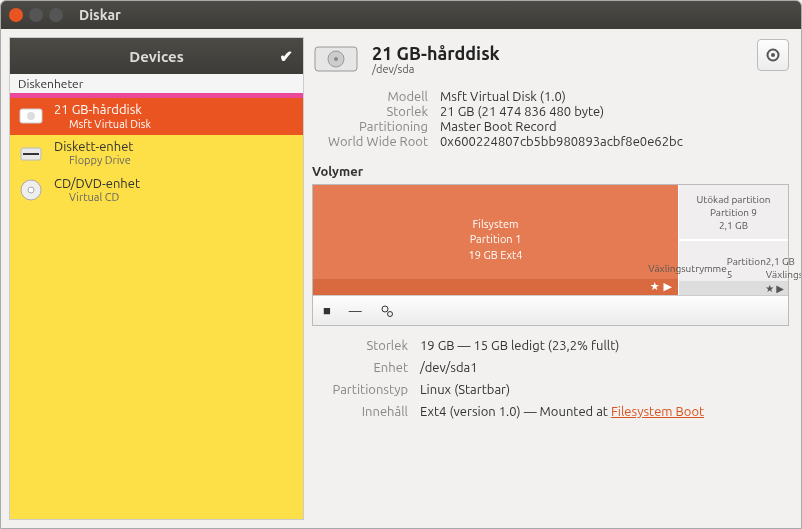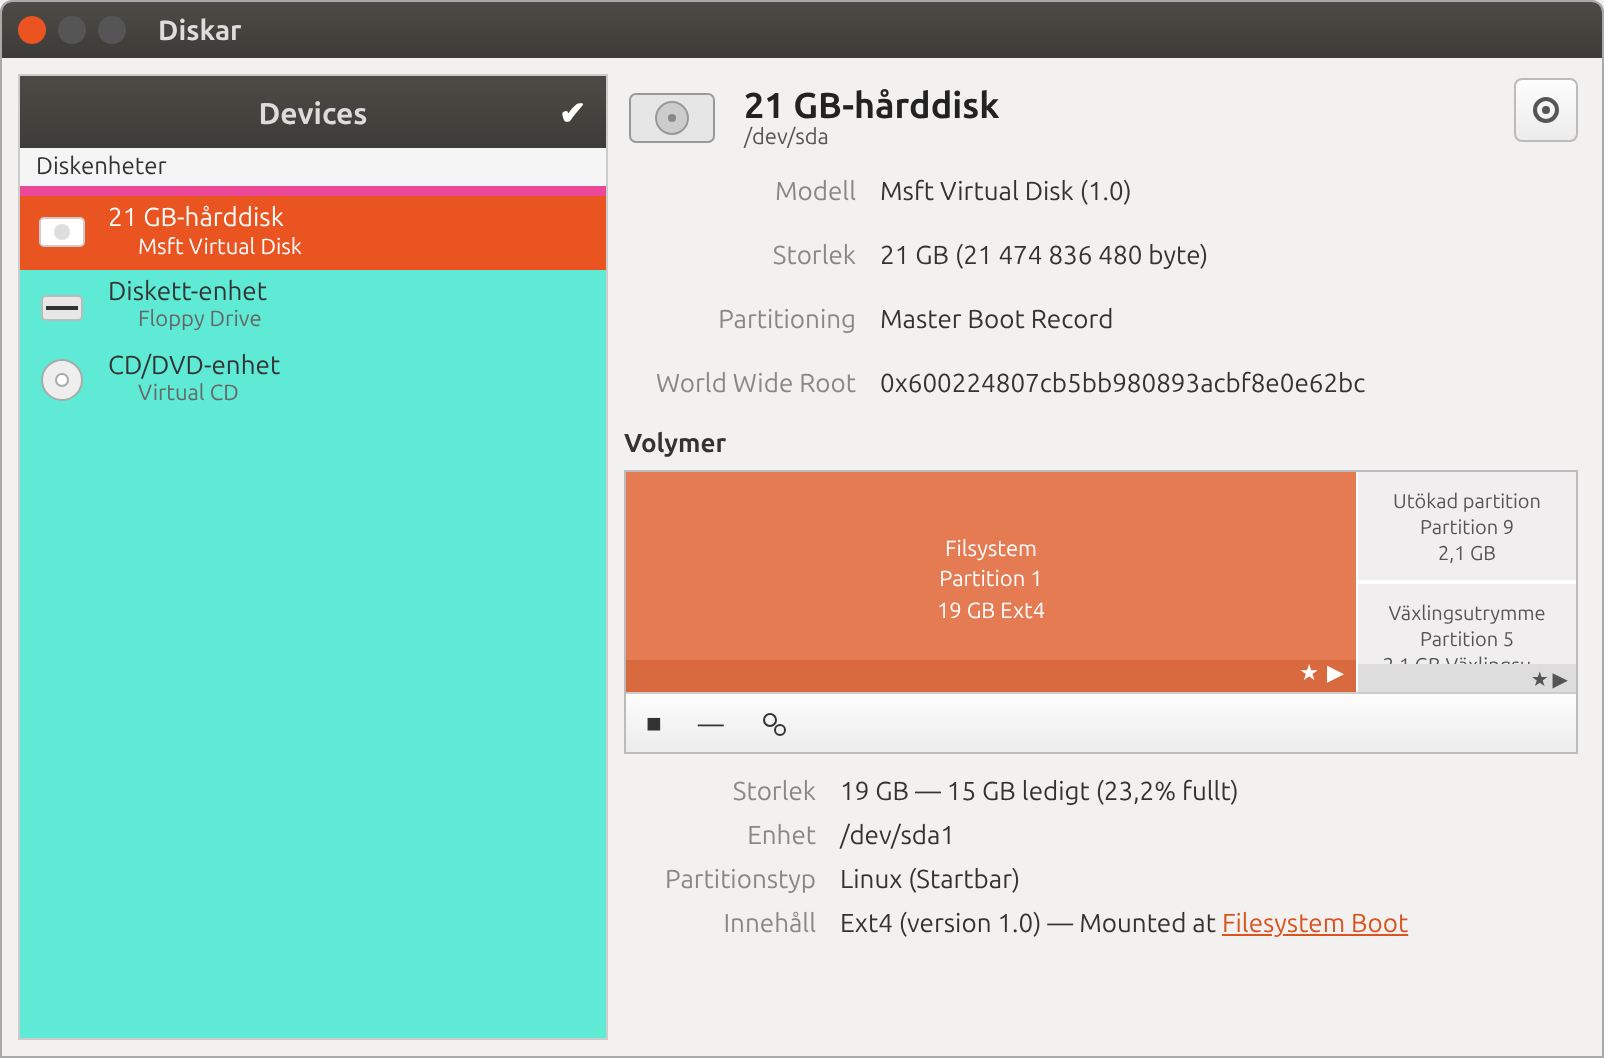--- a/index.html
+++ b/index.html
@@ -4,48 +4,48 @@
 <style>
   * { box-sizing: border-box; margin: 0; padding: 0; }
   body { font-family: "Ubuntu", "Segoe UI", sans-serif; font-size: 13px; color: #333; background: #f2f1f0; width: 802px; height: 529px; overflow: hidden; }
   .window { display: flex; flex-direction: column; height: 100%; border: 1px solid #aaa; border-radius: 6px 6px 0 0; overflow: hidden; }
   .titlebar { height: 28px; background: linear-gradient(#4c4b46, #3c3b37); display: flex; align-items: center; padding: 0 8px; color: #ddd; font-weight: bold; }
   .tb-btn { width: 14px; height: 14px; border-radius: 50%; margin-right: 6px; }
   .tb-close { background: #e95420; }
   .tb-min, .tb-max { background: #555; }
   .titlebar-title { margin-left: 10px; font-size: 14px; color: #ddd; }
   .content { flex: 1; display: flex; }
-  .sidebar { width: 295px; background: #5eead4; border: 1px solid #ccc; margin: 8px; display: flex; flex-direction: column; }
+  .sidebar { width: 295px; background: #fde047; border: 1px solid #ccc; margin: 8px; display: flex; flex-direction: column; }
   .sidebar-header { background: linear-gradient(#4c4a45, #3e3c38); color: #dcdcdc; font-weight: bold; font-size: 15px; height: 36px; display: flex; align-items: center; justify-content: center; position: relative; }
   .sidebar-header .check { position: absolute; right: 10px; color: #fff; font-size: 16px; }
   .sidebar-subheader { background: #f5f5f5; color: #333; padding: 3px 8px; font-size: 12px; border-bottom: 5px solid #ec4899; }
   .device-item { display: flex; align-items: center; padding: 4px 8px; gap: 10px; }
   .device-item.selected { background: #e95420; color: #fff; }
   .device-item .icon { width: 26px; height: 26px; display: flex; align-items: center; justify-content: center; }
   .device-item .labels { display: flex; flex-direction: column; line-height: 1.2; }
   .device-item .title { font-size: 13px; }
   .device-item .sub { font-size: 11px; margin-left: 15px; }
   .device-item:not(.selected) .sub { color: #666; }
   .main { flex: 1; padding: 10px 12px 10px 0; display: flex; flex-direction: column; position: relative; }
   .main-header { display: flex; align-items: center; gap: 12px; margin-bottom: 10px; }
   .disk-icon { width: 48px; height: 40px; }
   .main-title { font-weight: bold; font-size: 18px; color: #222; }
   .main-sub { font-size: 11px; color: #555; }
   .gear-btn { position: absolute; right: 12px; top: 10px; width: 32px; height: 32px; border: 1px solid #bbb; border-radius: 4px; background: linear-gradient(#fdfdfd,#ececec); display: flex; align-items: center; justify-content: center; }
-  .props { display: grid; grid-template-columns: 128px 1fr; row-gap: 18px; margin-bottom: 10px; }
+  .props { display: grid; grid-template-columns: 128px 1fr; row-gap: 1px; margin-bottom: 10px; }
   .props .label { text-align: right; color: #888; padding-right: 12px; }
   .props .value { color: #333; }
   .section-title { font-weight: bold; margin: 6px 0; }
   .volumes { border: 1px solid #bbb; }
   .vol-row { display: flex; height: 110px; }
   .vol-main { flex: 1; background: #e57b53; color: #fff; display: flex; flex-direction: column; align-items: center; justify-content: center; position: relative; font-size: 11px; line-height: 1.4; }
   .vol-main .bottom-strip { position: absolute; bottom: 0; left: 0; right: 0; height: 16px; background: #d96a3f; display: flex; justify-content: flex-end; align-items: center; padding-right: 6px; gap: 4px; font-size: 11px; }
   .vol-side { width: 110px; display: flex; flex-direction: column; border-left: 1px solid #fff; }
   .vol-ext { flex: 1; background: #f0eeee; color: #555; font-size: 10px; display: flex; flex-direction: column; align-items: center; justify-content: center; line-height: 1.3; border-bottom: 2px solid #fff; }
-  .vol-swap { flex: 1; background: #f0eeee; color: #555; font-size: 10px; display: flex; flex-direction: column; align-items: center; justify-content: center; line-height: 1.3; position: relative; }
+  .vol-swap { flex: 1; background: #f0eeee; color: #555; font-size: 10px; display: flex; align-items: center; justify-content: center; line-height: 1.3; position: relative; }
   .vol-swap .mini-strip { position: absolute; bottom: 0; left: 0; right: 0; height: 14px; background: #ddd; display: flex; justify-content: flex-end; align-items: center; padding-right: 4px; gap: 2px; font-size: 10px; }
   .toolbar { height: 30px; background: linear-gradient(#fdfdfd,#ececec); border-top: 1px solid #ccc; display: flex; align-items: center; gap: 18px; padding: 0 10px; }
   .toolbar-btn { font-size: 13px; color: #333; background: none; border: none; }
   .props2 { display: grid; grid-template-columns: 108px 1fr; row-gap: 8px; margin-top: 12px; }
   .props2 .label { text-align: right; color: #888; padding-right: 12px; }
   .props2 .value { color: #333; }
   a.link { color: #d9541e; text-decoration: underline; }
   svg { display: block; }
 </style>
 </head>

